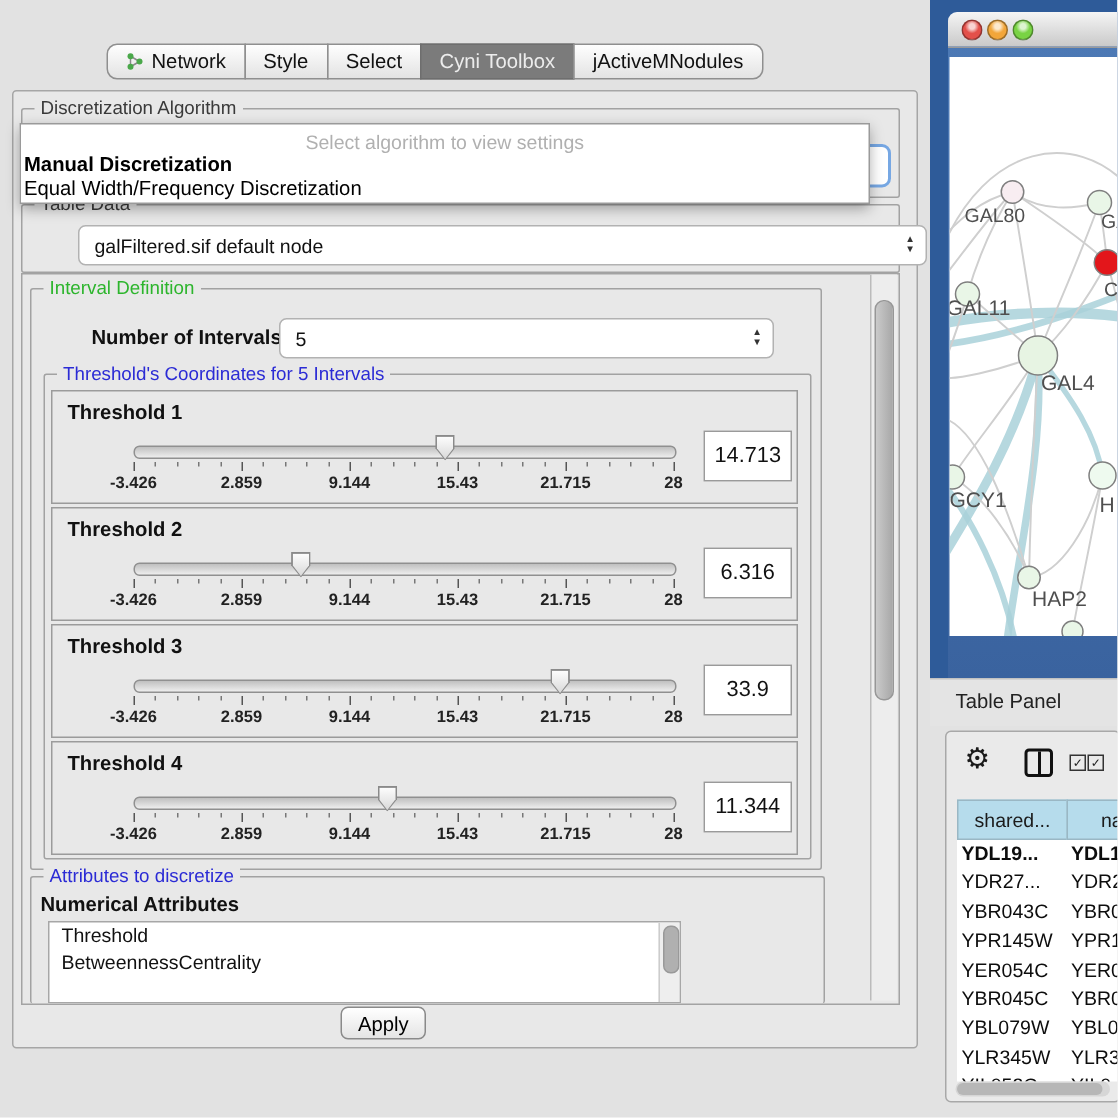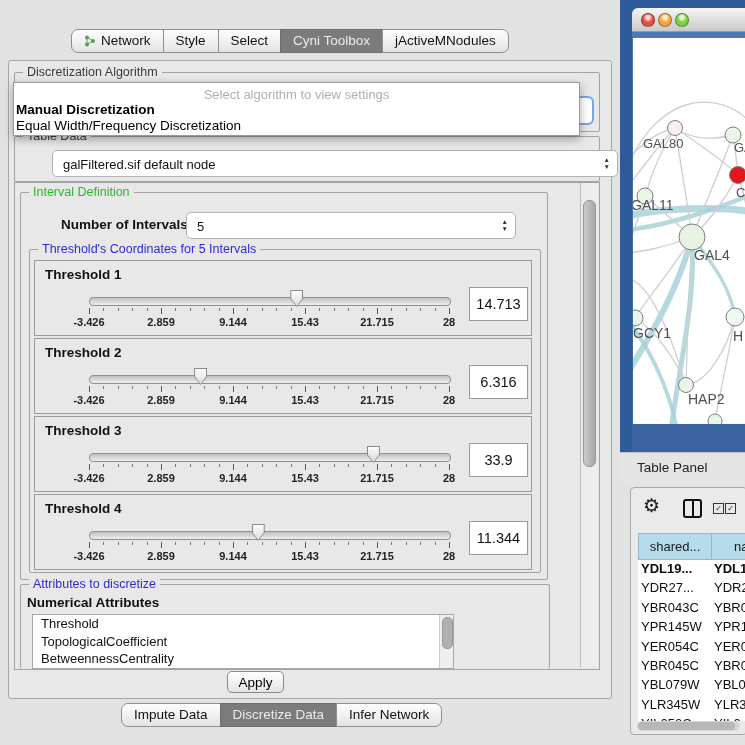--- a/index.html
+++ b/index.html
@@ -351,44 +351,32 @@
     <div class="valbox">11.344</div>
   </div>
 
   <div class="abs group" style="left:20px;top:584px;width:528px;height:84px;border-bottom:none;">
     <div class="grp-title t-blue">Attributes to discretize</div>
     <div class="lbl bold" style="position:absolute;left:6px;top:10px;font-size:13.5px;">Numerical Attributes</div>
   </div>
   <div class="abs attr-list">
 
   <div class="attr-item">Threshold</div>
-      <div class="attr-item">TopologicalCoefficient</div>
       <div class="attr-item">BetweennessCentrality</div>
       <div class="list-sb">
         <div class="list-sb-thumb"></div>
       </div>
     </div>
 
   <div class="abs vsb">
       <div class="vsb-thumb"></div>
     </div>
 
   <button class="abs apply-btn">Apply</button>
 
-  <div class="abs tabs mode-tabs">
-    <div class="tab first">
-        <span>Impute Data</span>
-      </div>
-    <div class="tab sel">
-        <span>Discretize Data</span>
-      </div>
-    <div class="tab last">
-        <span>Infer Network</span>
-      </div>
-  </div>
 
   <div class="abs popup">
     <div class="popup-hint">Select algorithm to view settings</div>
     <div class="popup-opt1">Manual Discretization</div>
     <div class="popup-opt2">Equal Width/Frequency Discretization</div>
   </div>
 
   <div class="abs net-frame">
     <div class="mac-win">
       <div class="mac-titlebar">

